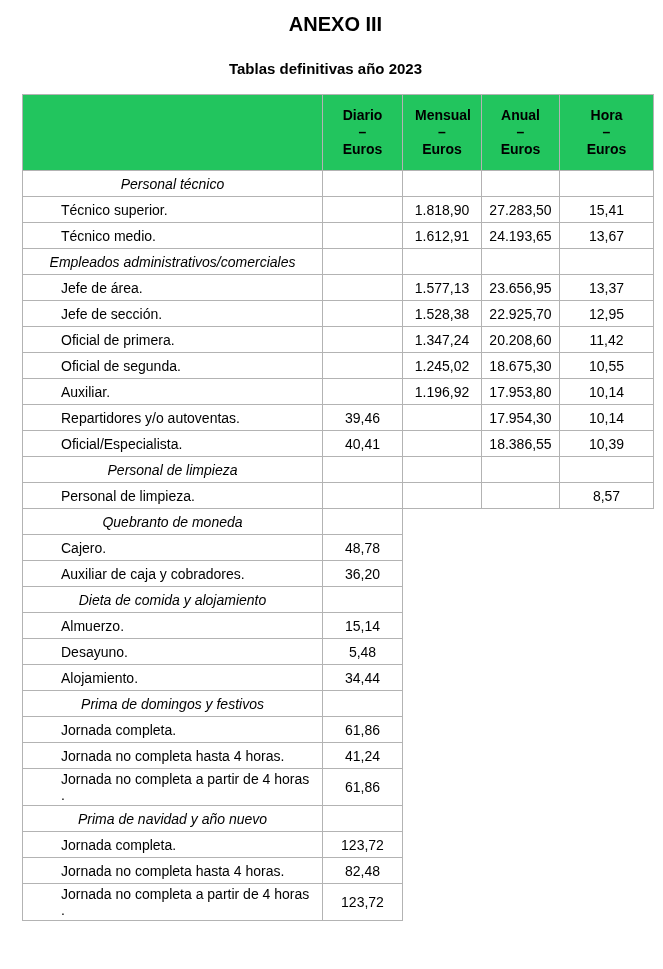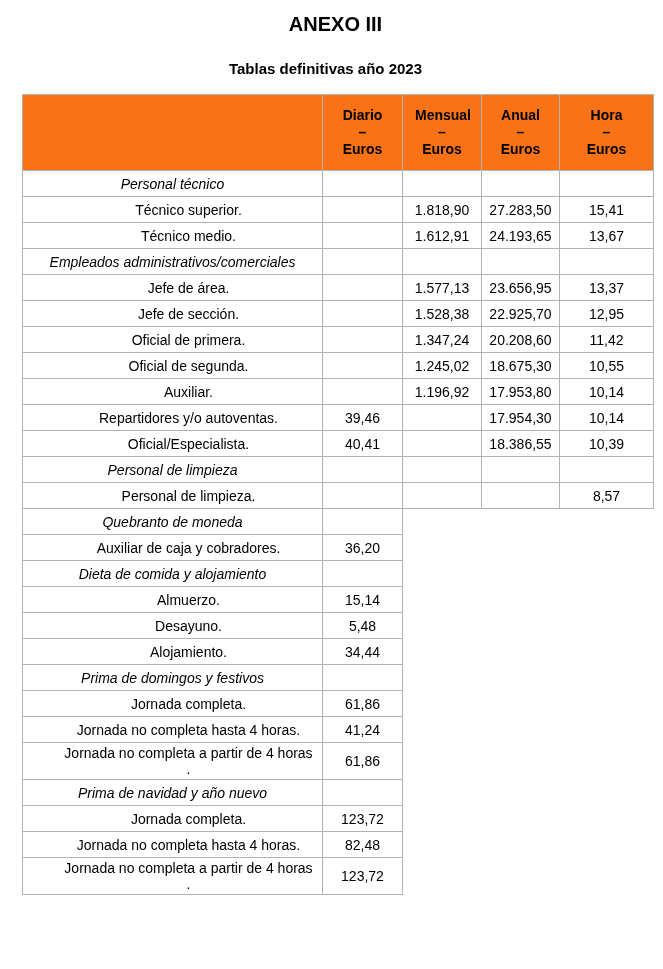--- a/index.html
+++ b/index.html
@@ -31,34 +31,34 @@
     width: 631px;
   }
   th, td {
     border: 1px solid #b3b3b3;
     font-size: 14px;
     vertical-align: middle;
     box-sizing: border-box;
     overflow: hidden;
   }
   th {
-    background: #f97316;
+    background: #22c55e;
     font-weight: bold;
     text-align: center;
     white-space: pre-line;
     height: 59px;
     line-height: 17px;
     padding: 12px;
   }
   td {
     height: 26px;
     padding: 2px 6px;
   }
   td.label {
-    text-align: center;
+    text-align: left;
     padding-left: 38px;
   }
   td.num {
     text-align: center;
     padding: 2px 4px;
   }
   td.section {
     text-align: center;
     font-style: italic;
   }
@@ -192,20 +192,27 @@
           <td class="num">8,57</td>
         </tr>
         <tr>
           <td class="section">Quebranto de moneda</td>
           <td class="num"></td>
           <td class="ghost"></td>
           <td class="ghost"></td>
           <td class="ghost"></td>
         </tr>
         <tr>
+          <td class="label">Cajero.</td>
+          <td class="num">48,78</td>
+          <td class="ghost"></td>
+          <td class="ghost"></td>
+          <td class="ghost"></td>
+        </tr>
+        <tr>
           <td class="label">Auxiliar de caja y cobradores.</td>
           <td class="num">36,20</td>
           <td class="ghost"></td>
           <td class="ghost"></td>
           <td class="ghost"></td>
         </tr>
         <tr>
           <td class="section">Dieta de comida y alojamiento</td>
           <td class="num"></td>
           <td class="ghost"></td>

